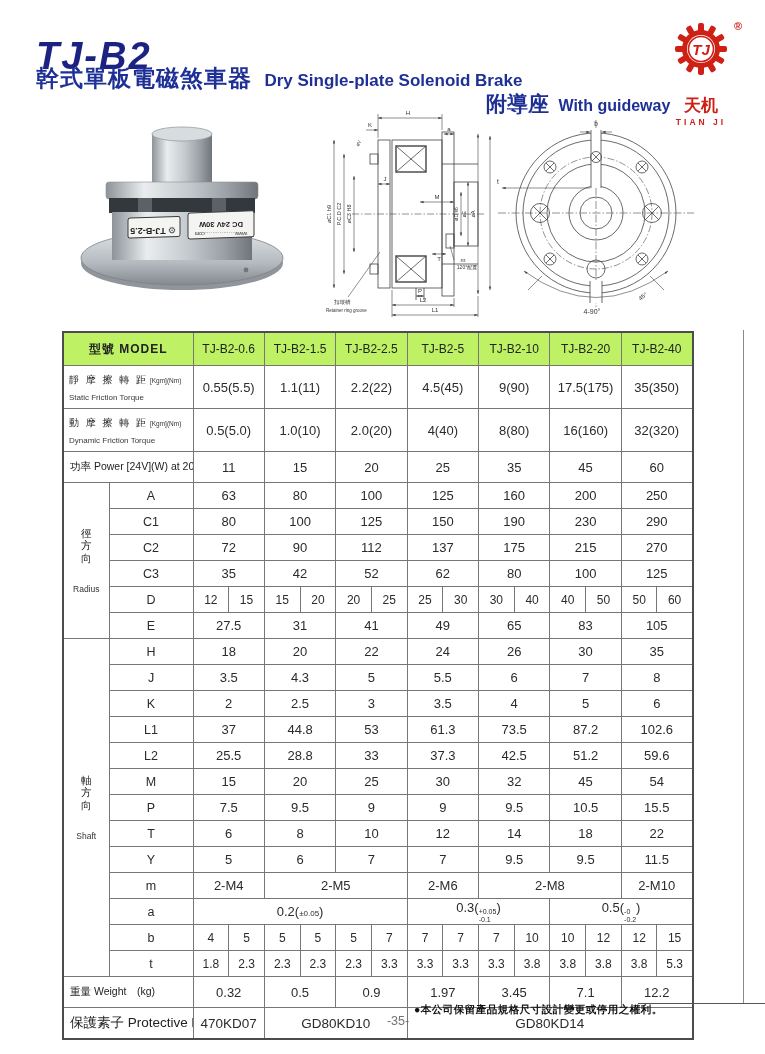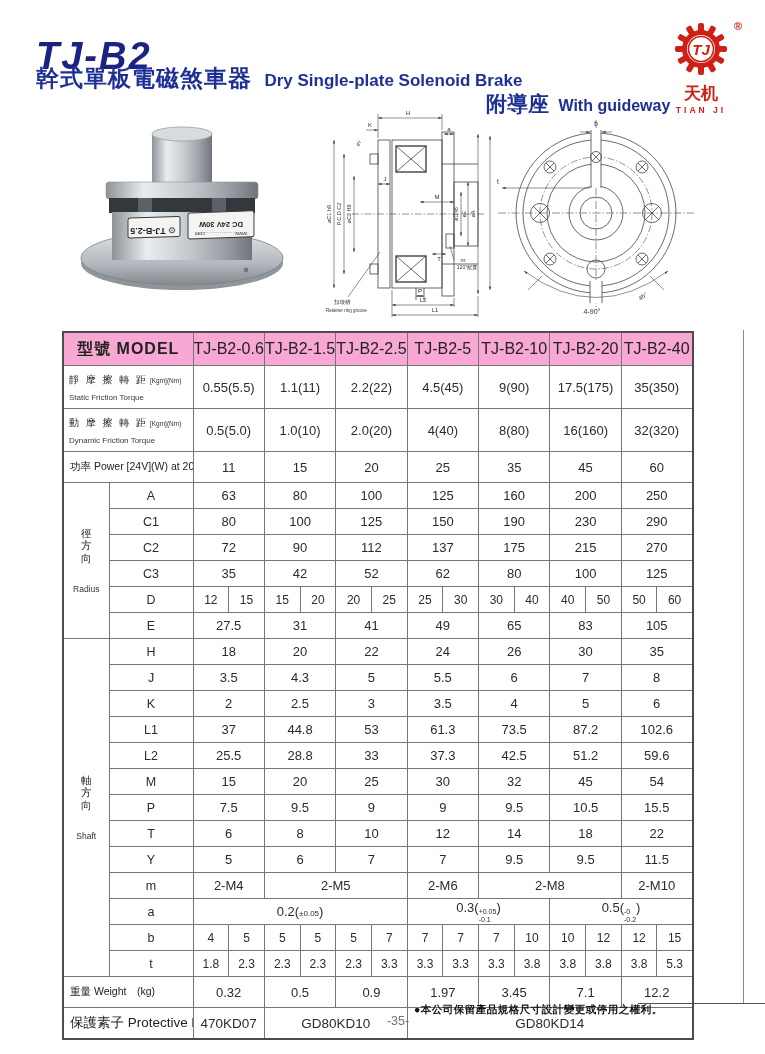--- a/index.html
+++ b/index.html
@@ -9,33 +9,33 @@
   .title{position:absolute;left:36px;top:35px;font-size:38px;font-style:italic;font-weight:800;
          letter-spacing:2px;color:#1c2282;}
   .subtitle{position:absolute;left:36px;top:63px;white-space:nowrap;}
   .sub-cn{font-size:23px;font-weight:800;color:#1e3096;letter-spacing:1px;}
   .sub-en{font-size:17px;font-weight:700;color:#1e3096;margin-left:8px;}
   .guideway{position:absolute;left:486px;top:90px;white-space:nowrap;}
   .gw-cn{font-size:21px;font-weight:800;color:#1e3096;}
   .gw-en{font-size:16px;font-weight:700;color:#1e3096;margin-left:5px;}
   .logo{position:absolute;left:652px;top:22px;width:98px;text-align:center;color:#cf2016;}
   .logo .reg{position:absolute;right:8px;top:-2px;font-size:11px;font-weight:700;}
-  .logo-cn{font-size:17px;font-weight:700;margin-top:6px;font-family:"Liberation Serif","DejaVu Serif",serif;}
+  .logo-cn{font-size:17px;font-weight:700;margin-top:18px;font-family:"Liberation Serif","DejaVu Serif",serif;}
   .logo-en{font-size:8.5px;font-weight:700;letter-spacing:3px;}
   
   .ph{position:absolute;left:76px;top:120px;}
   .sv{position:absolute;left:320px;top:104px;}
   .fv{position:absolute;left:484px;top:116px;}
   svg text{font-family:"Liberation Sans","DejaVu Sans",sans-serif;}
   
   .spec{position:absolute;left:62px;top:331px;border-collapse:collapse;table-layout:fixed;width:630px;
         border:2px solid #4c4c4c;}
   .spec td{border:1px solid #767676;text-align:center;vertical-align:middle;padding:0;
            font-size:13px;color:#2b2b2b;overflow:hidden;white-space:nowrap;}
-  tr.hdr td{background:#f9a8d4;height:32px;font-size:16px;color:#222;}
+  tr.hdr td{background:#bef264;height:32px;font-size:12px;color:#222;}
   td.model-hd{font-size:15px;font-weight:700;letter-spacing:1px;}
   tr.torq td{height:38px;}
   tr.pw td{height:30px;}
   tr.dim td{height:25px;}
   tr.wt td{height:30px;}
   tr.pb td{height:30px;font-size:13.5px;}
   td.lbl{text-align:left;padding:2px 0 2px 5px;}
   .lcn{font-size:10px;letter-spacing:2px;color:#222;}
   .lunit{font-size:6.5px;letter-spacing:0;color:#333;}
   .len{font-size:8px;letter-spacing:0;color:#3a3a3a;margin-top:6px;}

